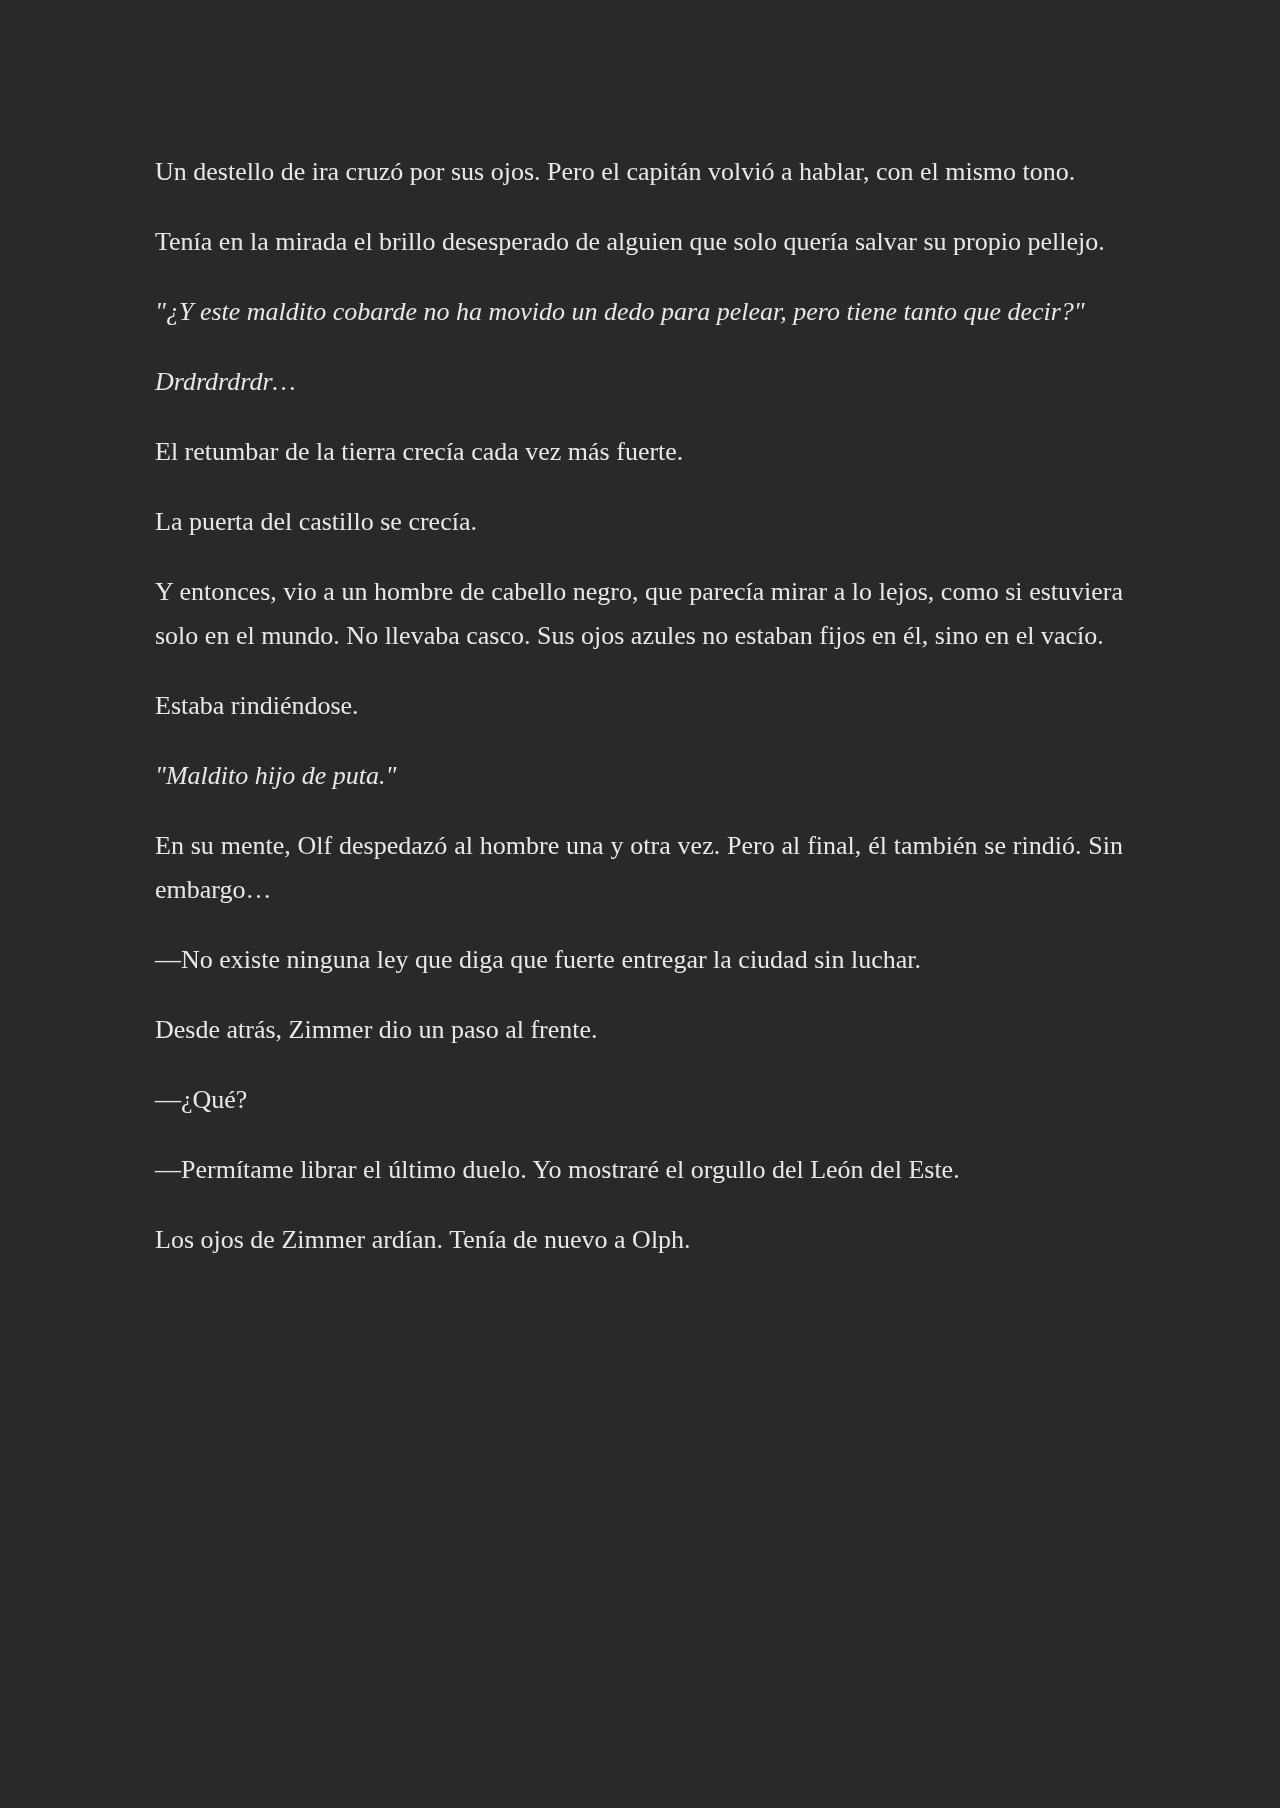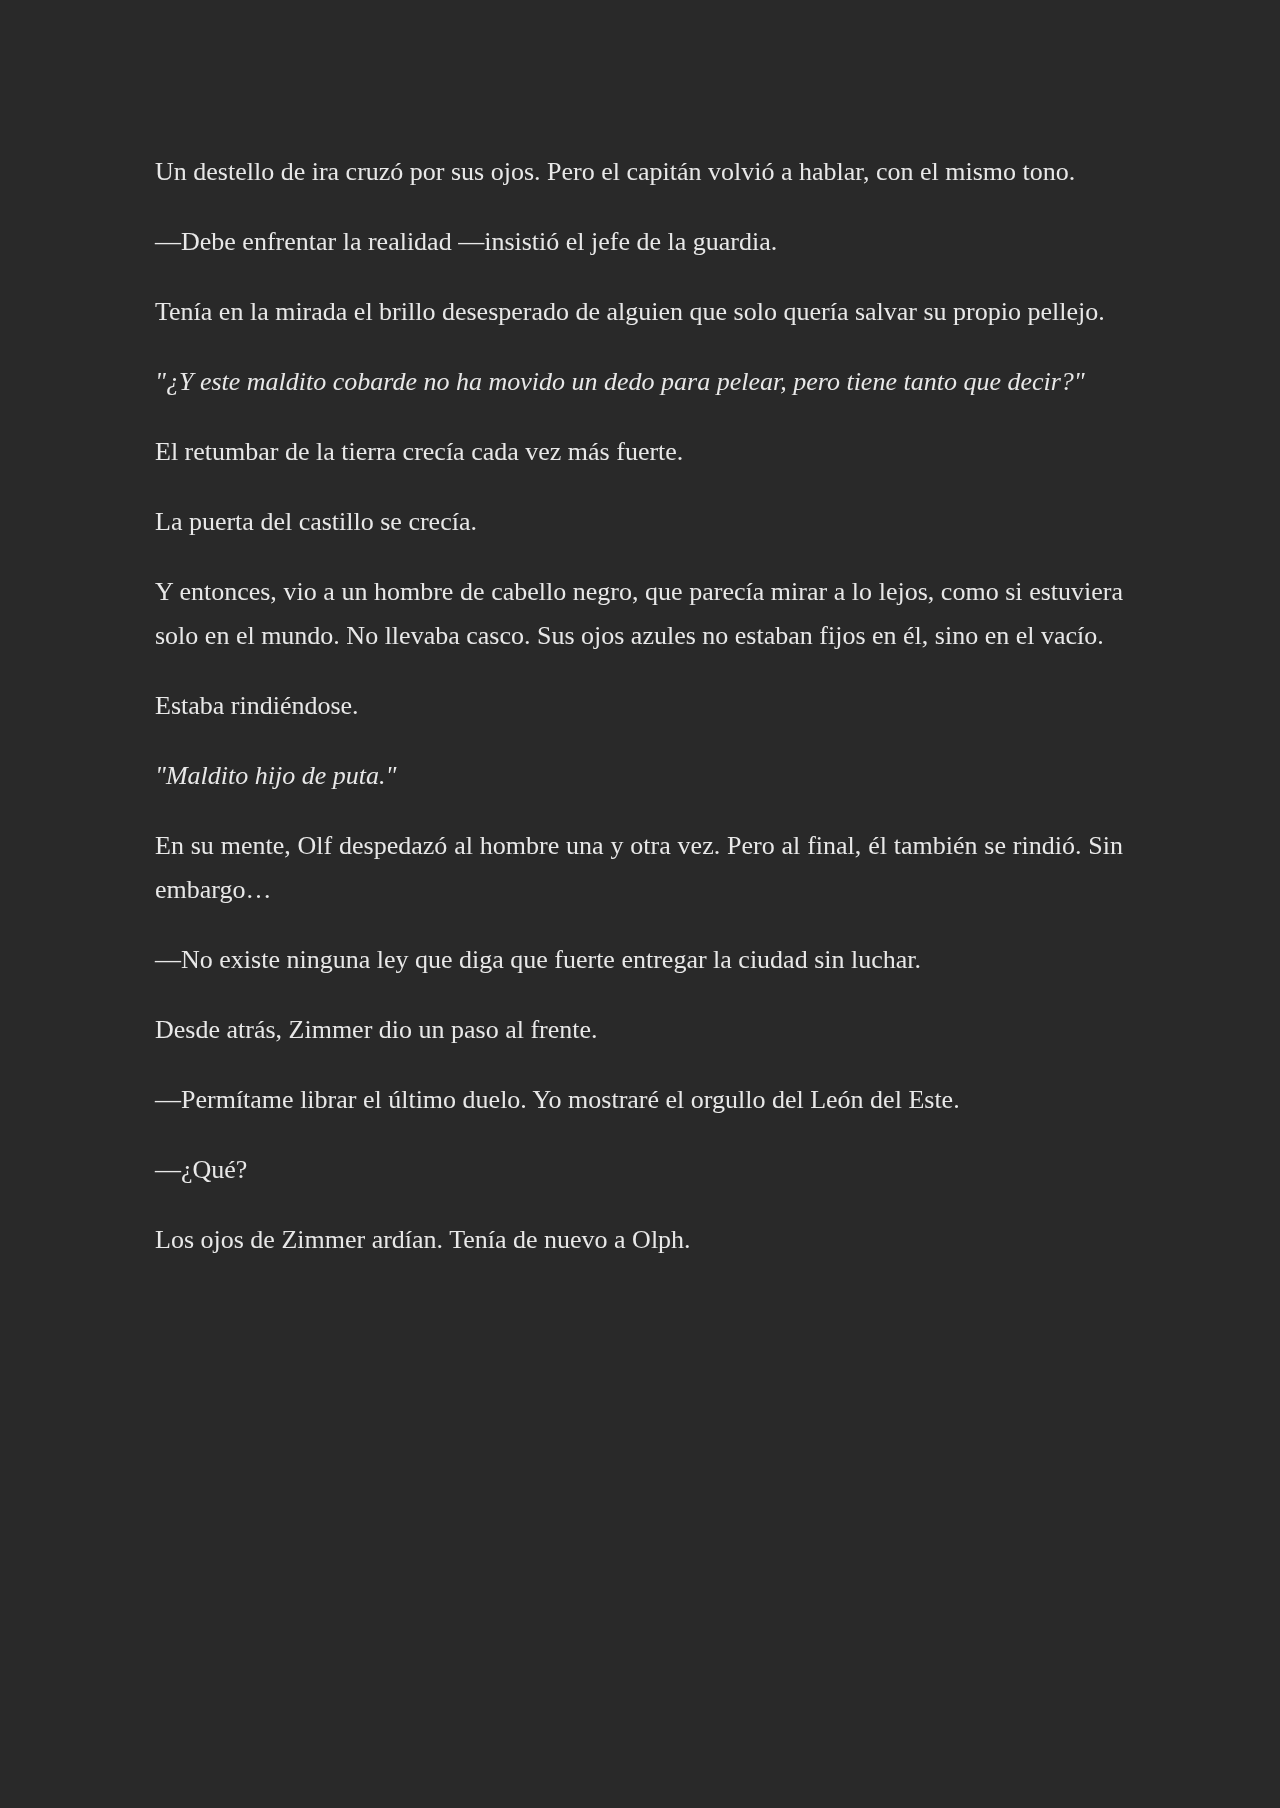--- a/index.html
+++ b/index.html
@@ -36,28 +36,28 @@
     .content p.italic {
       font-style: italic;
     }
   </style>
 </head>
 <body>
 
 <div class="page">
   <div class="content">
     <p>Un destello de ira cruzó por sus ojos. Pero el capitán volvió a hablar, con el mismo tono.</p>
-    <p>—Debe enfrentar la realidad —insistió el jefe de la guardia.</p>
     <p>Tenía en la mirada el brillo desesperado de alguien que solo quería salvar su propio pellejo.</p>
     <p class="italic">"¿Y este maldito cobarde no ha movido un dedo para pelear, pero tiene tanto que decir?"</p>
+    <p class="italic">Drdrdrdrdr…</p>
     <p>El retumbar de la tierra crecía cada vez más fuerte.</p>
     <p>La puerta del castillo se crecía.</p>
     <p>Y entonces, vio a un hombre de cabello negro, que parecía mirar a lo lejos, como si estuviera solo en el mundo. No llevaba casco. Sus ojos azules no estaban fijos en él, sino en el vacío.</p>
     <p>Estaba rindiéndose.</p>
     <p class="italic">"Maldito hijo de puta."</p>
     <p>En su mente, Olf despedazó al hombre una y otra vez. Pero al final, él también se rindió. Sin embargo…</p>
     <p>—No existe ninguna ley que diga que fuerte entregar la ciudad sin luchar.</p>
     <p>Desde atrás, Zimmer dio un paso al frente.</p>
+    <p>—¿Qué?</p>
     <p>—Permítame librar el último duelo. Yo mostraré el orgullo del León del Este.</p>
-    <p>—¿Qué?</p>
     <p>Los ojos de Zimmer ardían. Tenía de nuevo a Olph.</p>
   </div>
 </div>
 
 </body></html>

